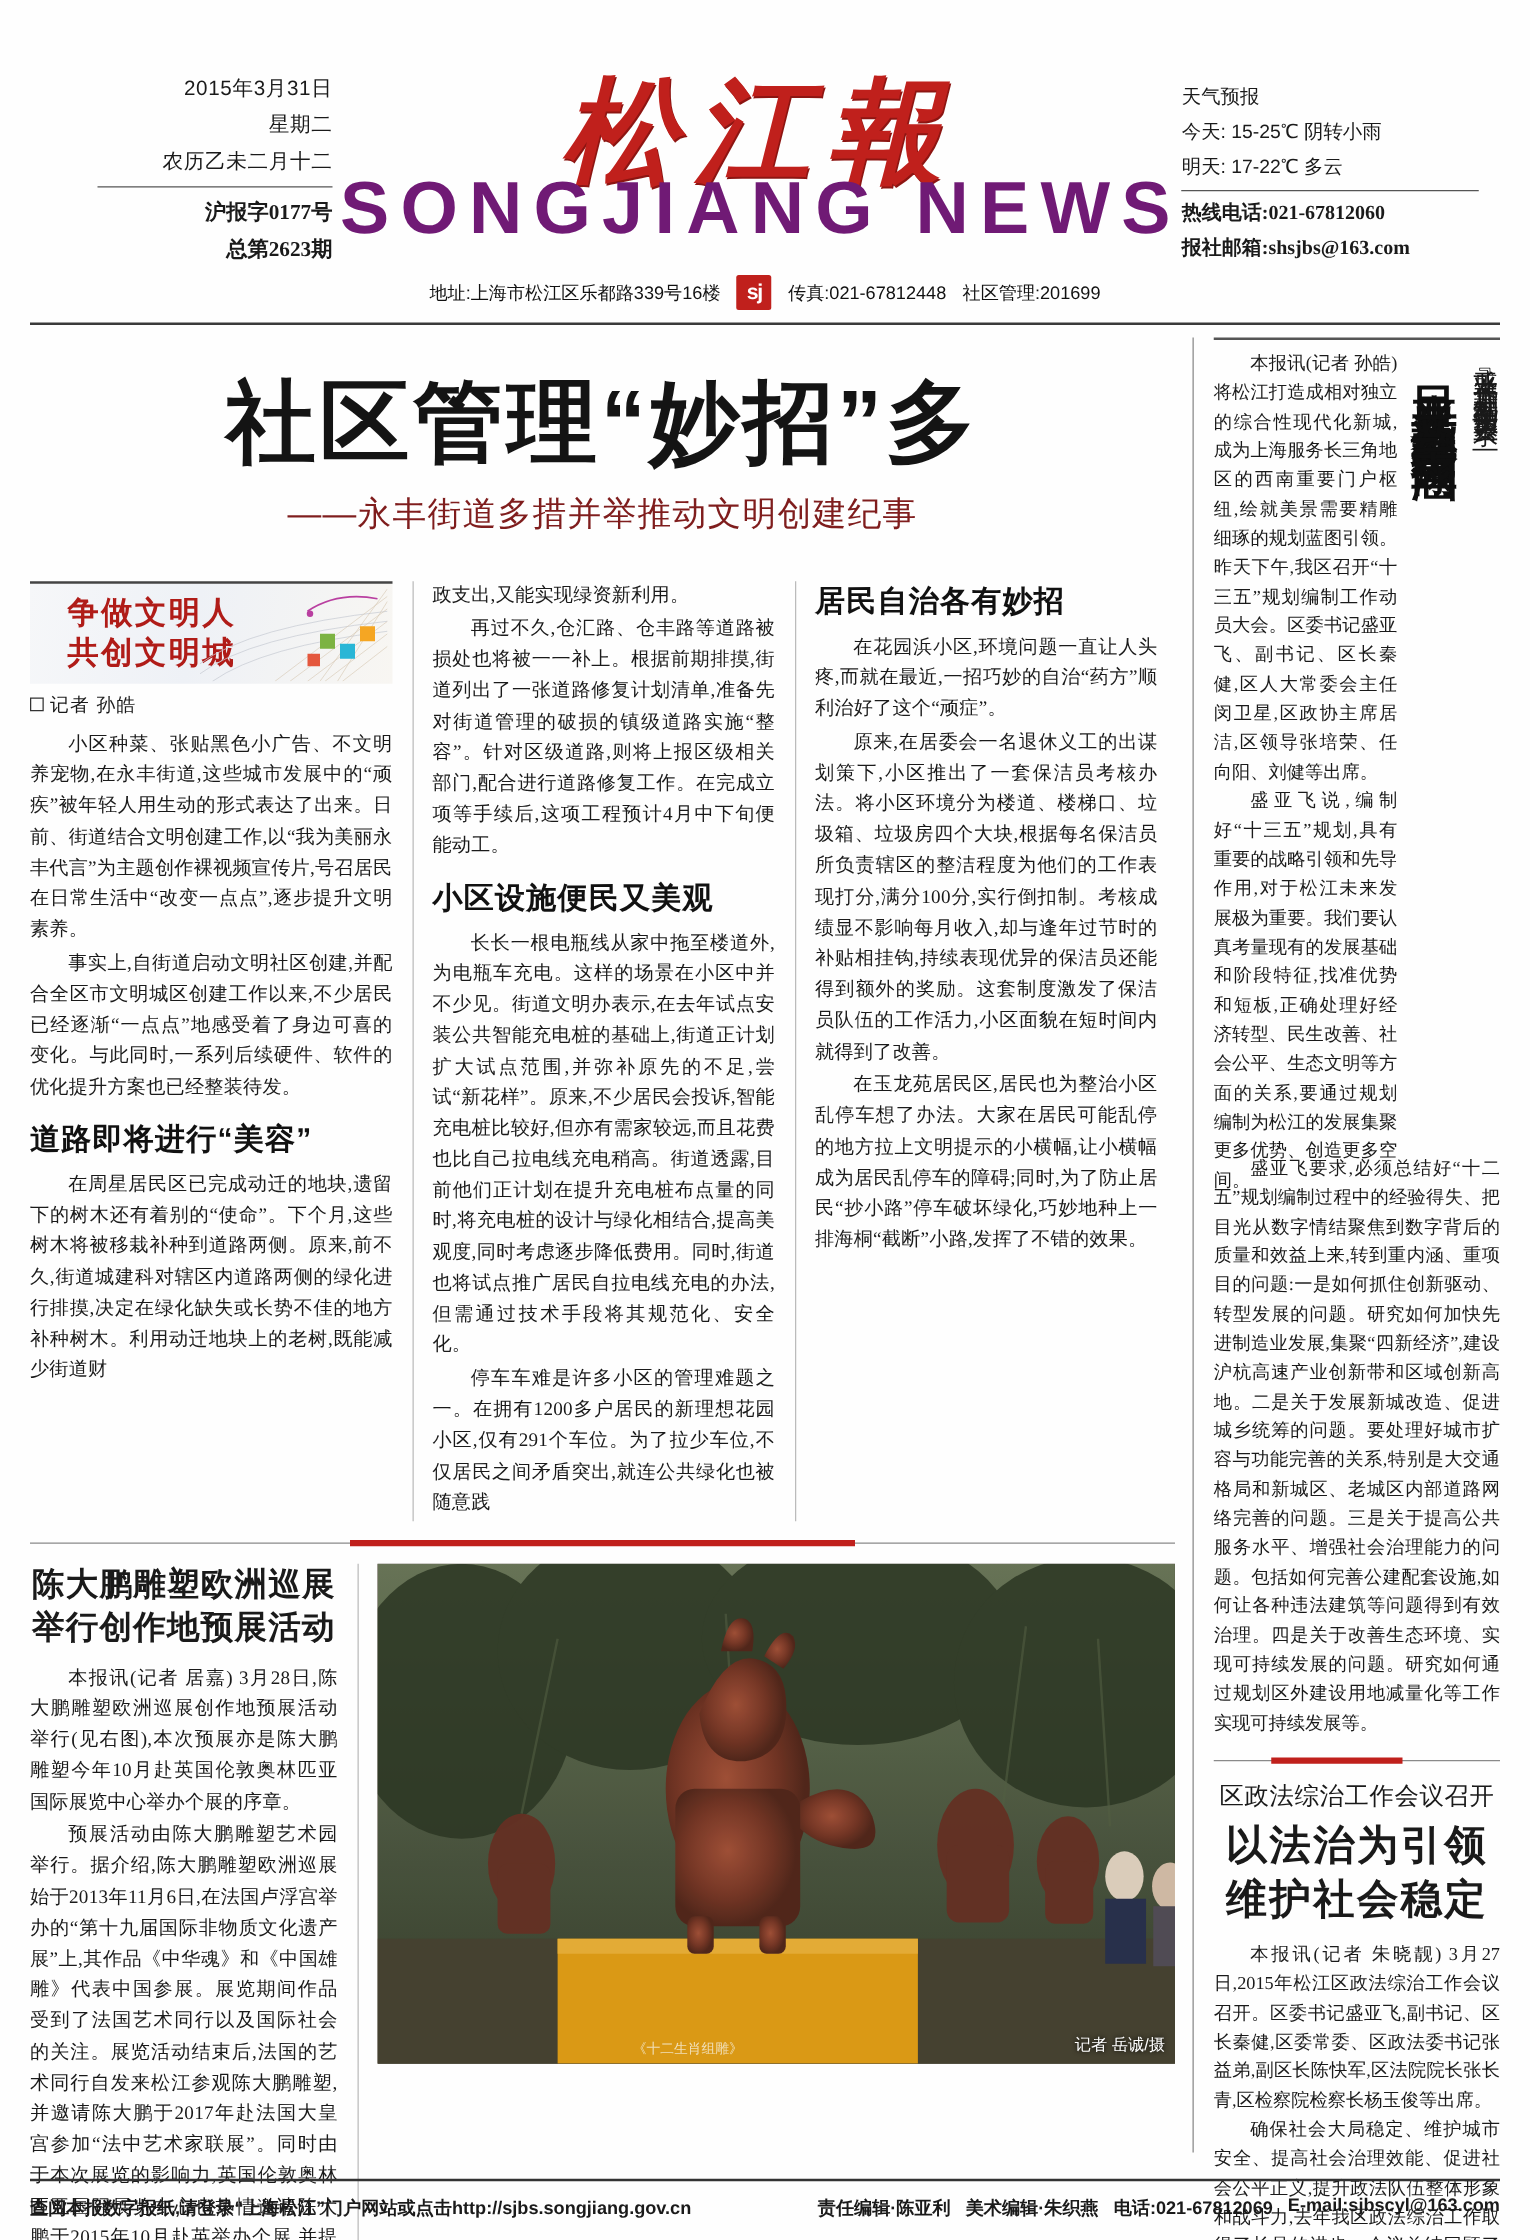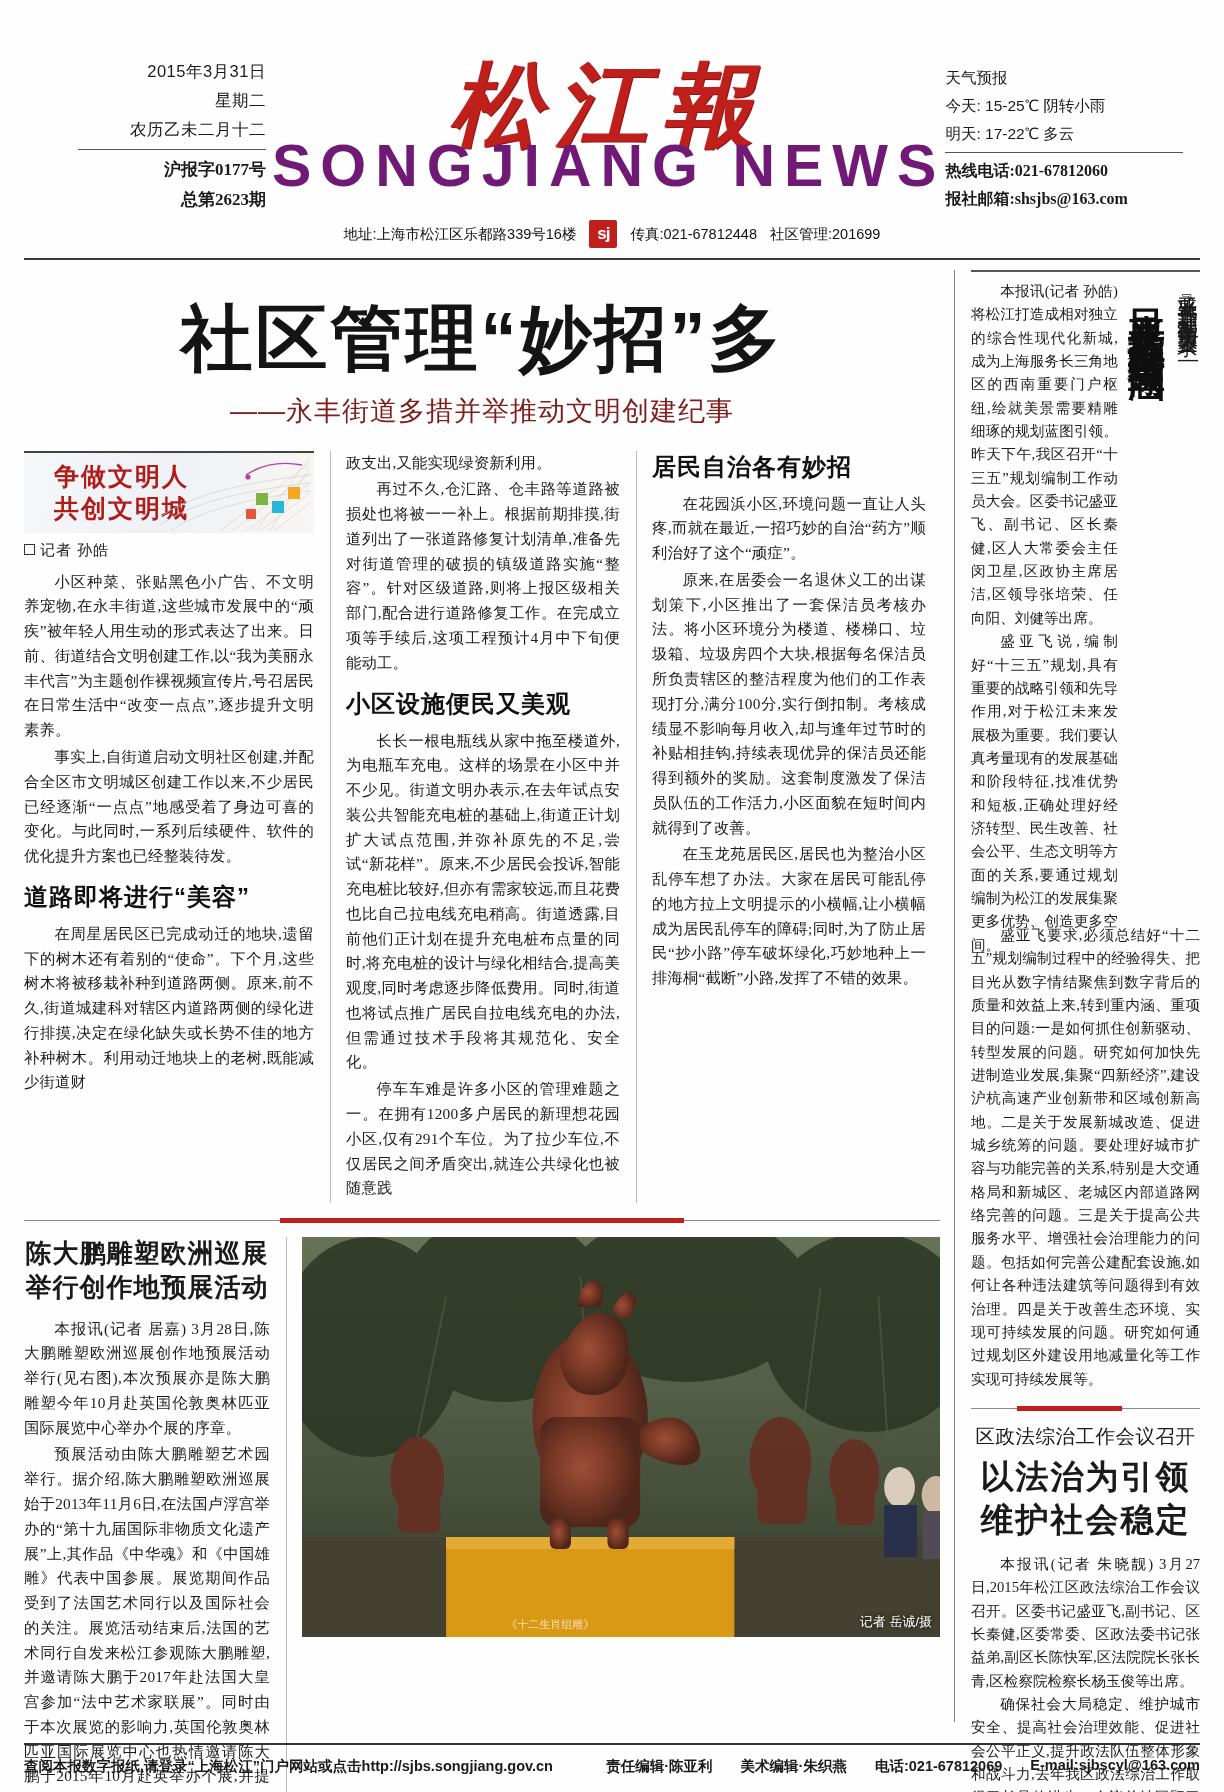--- a/index.html
+++ b/index.html
@@ -65,21 +65,21 @@
     font-family: "Liberation Sans", "DejaVu Sans", sans-serif;
     font-weight: bold; font-size: 72px; letter-spacing: 3px;
     text-align: center; color: #141414; margin-top: 28px; line-height: 1.12;
   }
   .subhead {
     font-family: "Liberation Sans", sans-serif; font-size: 27px;
     text-align: center; margin-top: 14px; color: #7f1d1d; letter-spacing: 1px;
   }
 
   
-  .lead-zone { display: flex; margin-top: 22px; gap: 16px; }
+  .lead-zone { display: flex; margin-top: 36px; gap: 16px; }
   .lead-col { width: 290px; }
   .lead-col.c2, .lead-col.c3 { border-left: 1px solid #bbb; padding-left: 15px; }
 
   .promo-banner {
     width: 100%; height: 82px; border-top: 2px solid #444;
     background: linear-gradient(100deg,#f6f7f9 0%, #eef1f6 45%, #f8f6f2 100%);
     position: relative; overflow: hidden; margin-bottom: 6px;
   }
   .promo-banner .pb-text {
     position: absolute; left: 30px; top: 8px;
@@ -153,21 +153,21 @@
   .side-title2 { font-family:"Liberation Serif",serif; font-weight:bold; font-size:33px;
                  text-align:center; line-height:1.32; letter-spacing:2px; margin:6px 0 10px 0;}
 
   
   .footer {
     position: absolute; left: 24px; right: 24px; bottom: 16px;
     border-top: 2.4px solid #333; padding-top: 12px;
     display: flex; justify-content: space-between; align-items: baseline;
     font-family: "Liberation Sans", sans-serif; font-size: 14.5px; font-weight: bold;
   }
-  .footer .fr { display:flex; gap: 28px; text-align: right;}
+  .footer .fr { display:flex; gap: 12px; text-align: right;}
 </style>
 </head>
 <body>
 
 <div class="page">
 
   <div class="masthead">
 
     <div class="mh-left">
       <div>2015年3月31日</div>

